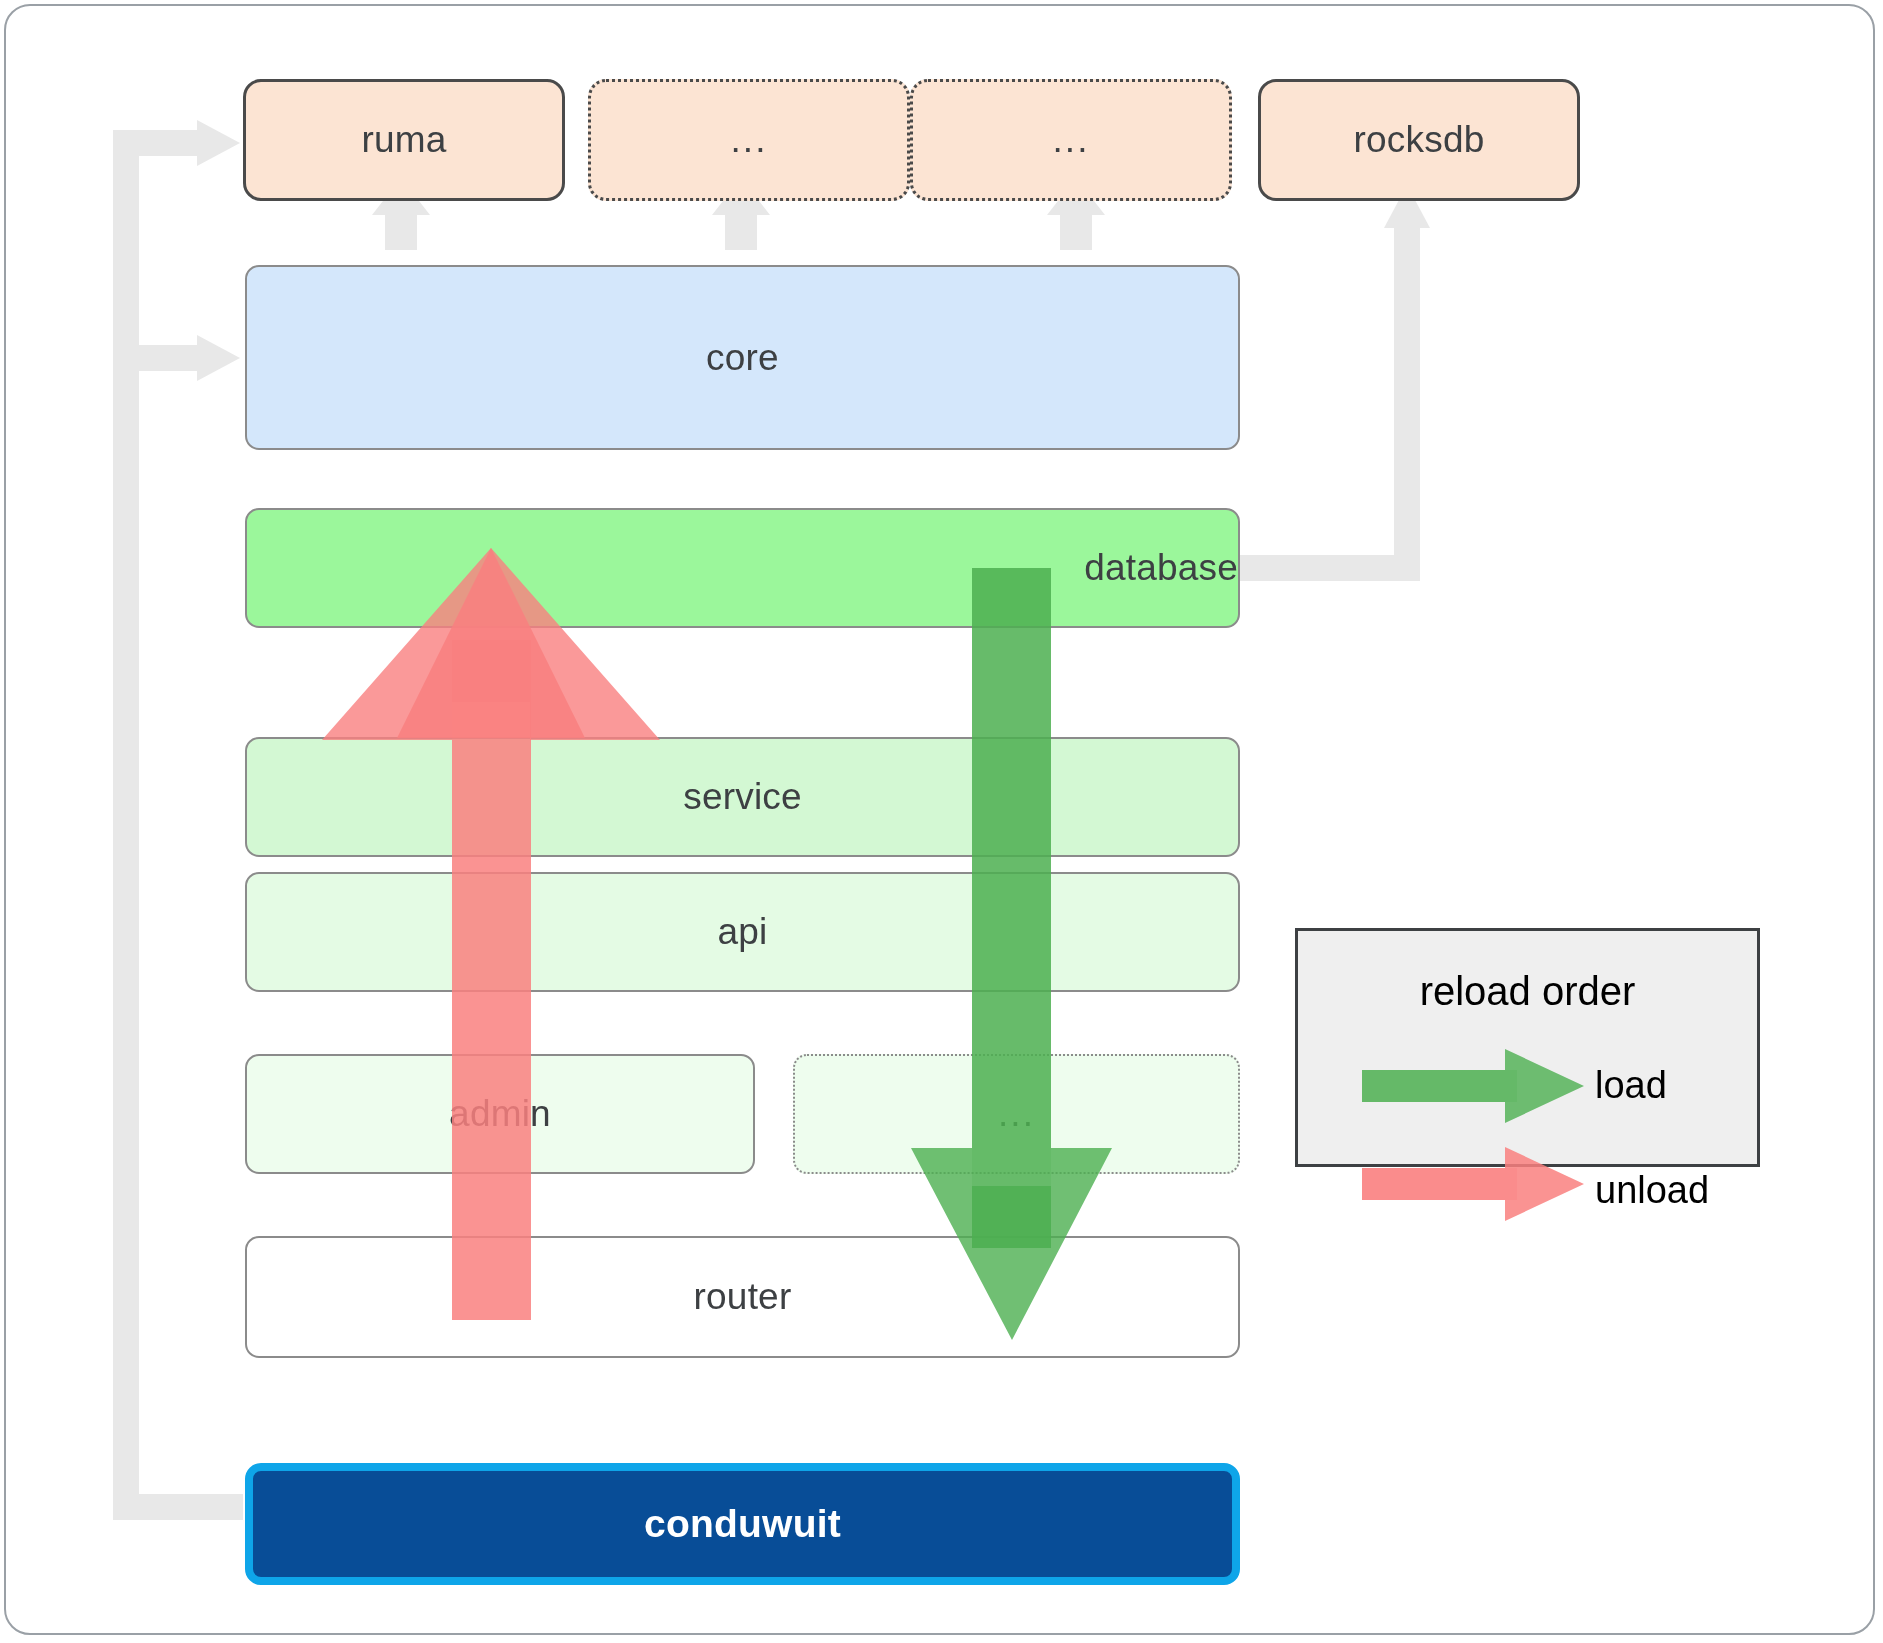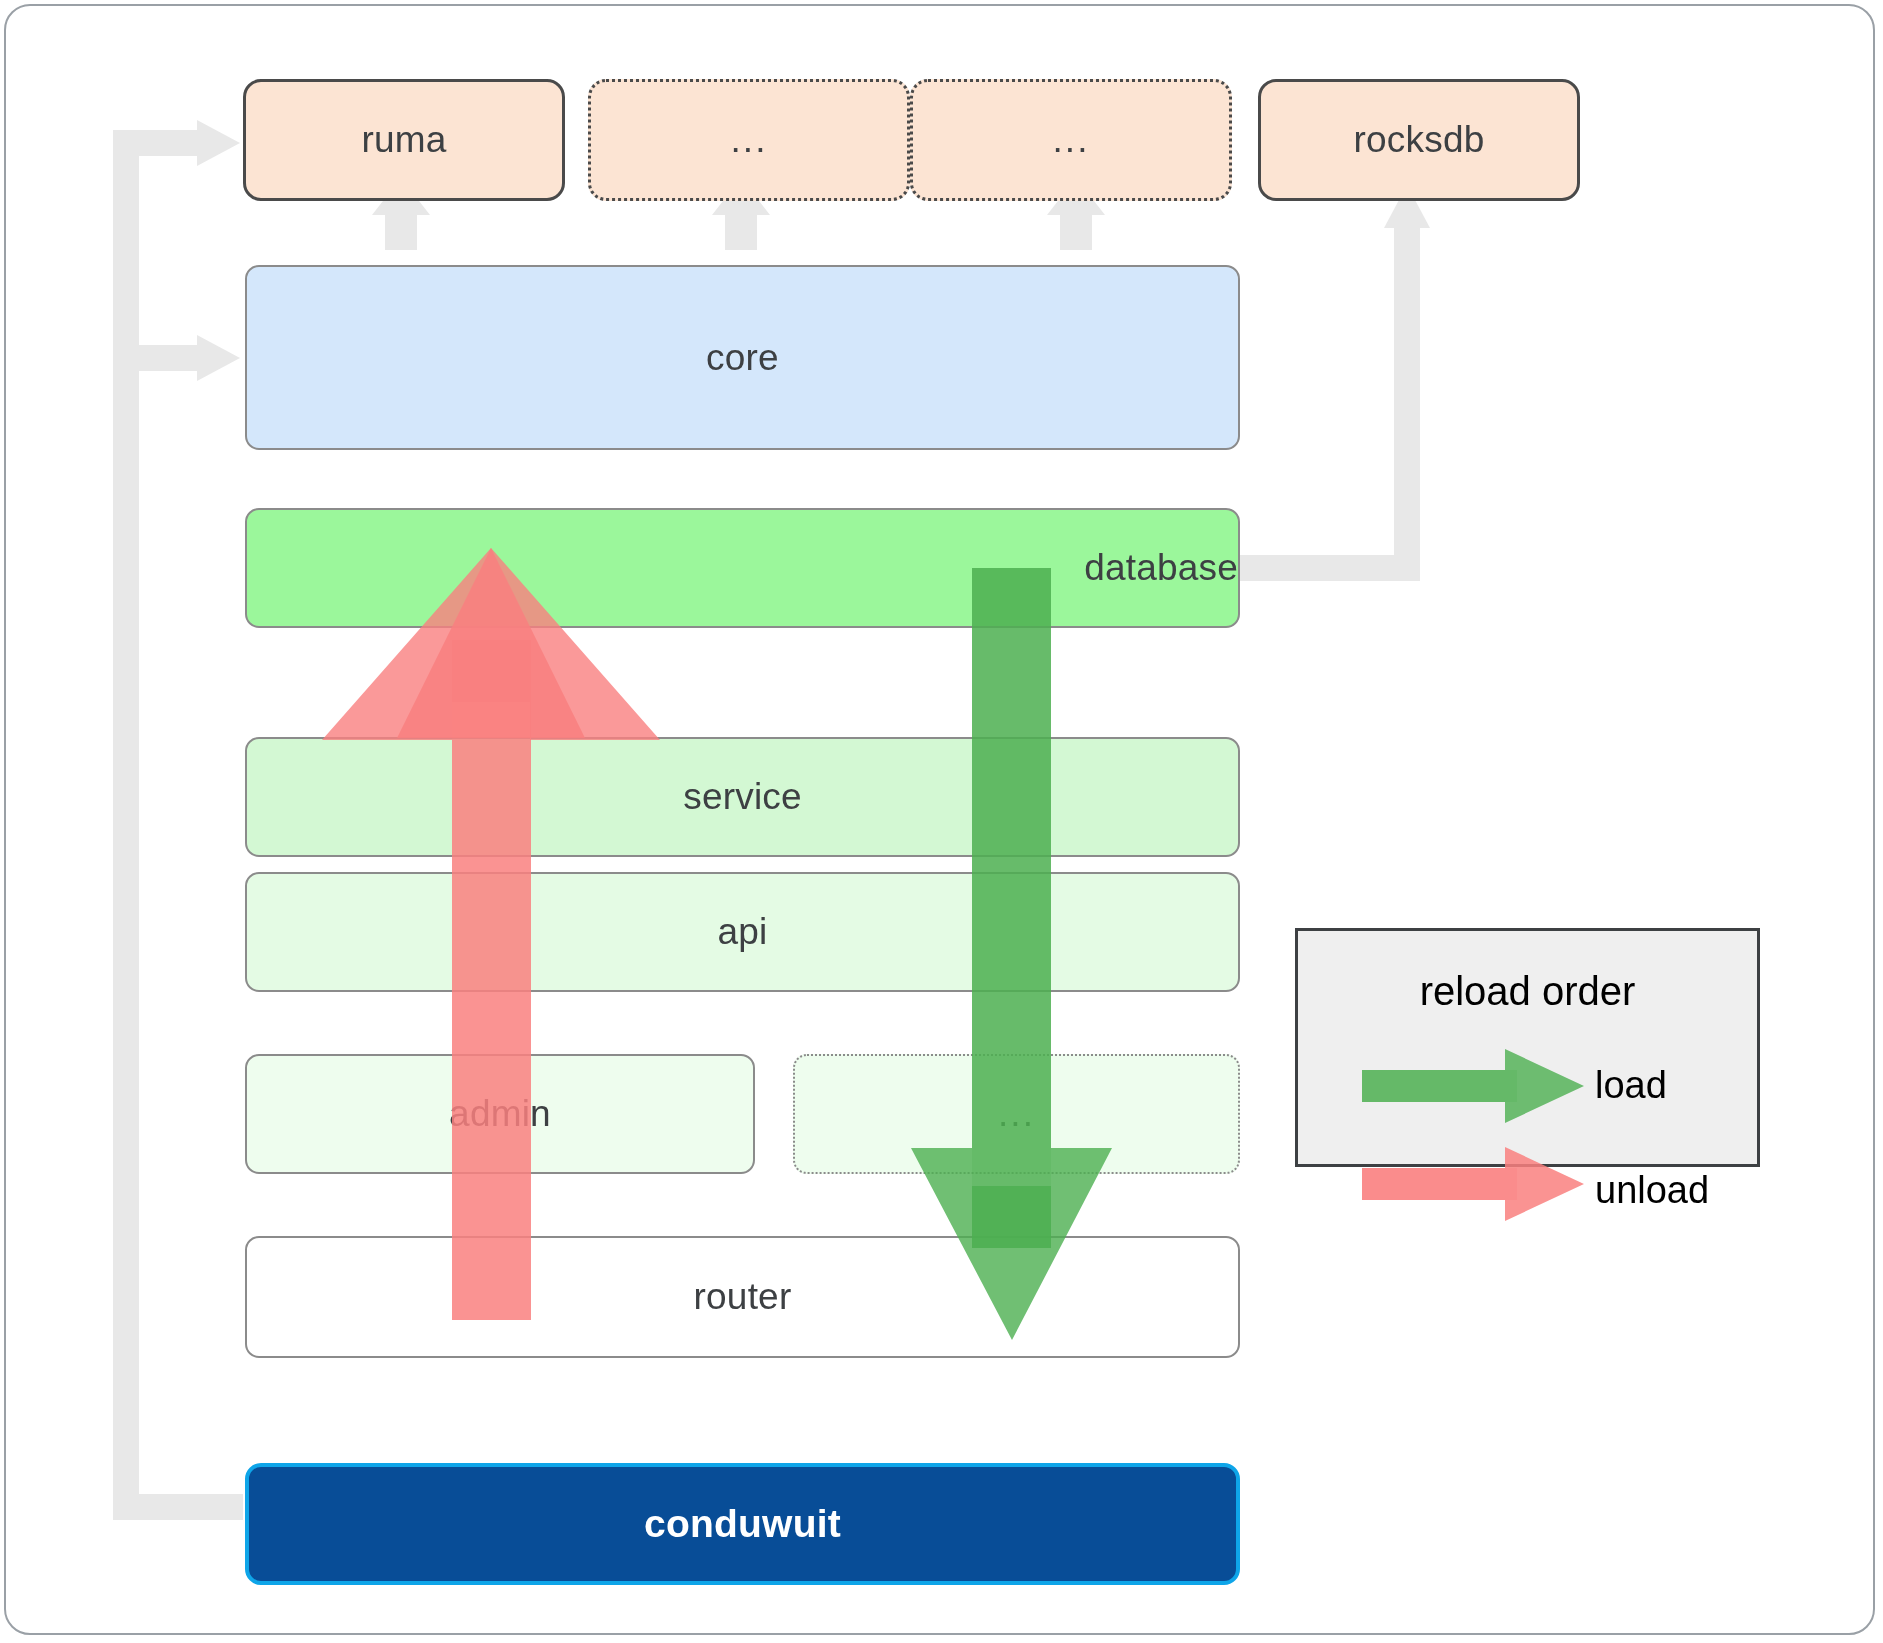--- a/index.html
+++ b/index.html
@@ -58,21 +58,21 @@
   }
   .node.layer {
     border: 2px solid #8b8b8b;
     border-radius: 14px;
   }
   .node.layer.dotted {
     border: 2px dotted #8b8b8b;
   }
   .node.root {
     background: #084d97;
-    border: 4px solid #0ea5e9;
+    border: 8px solid #0ea5e9;
     border-radius: 16px;
     color: #ffffff;
     font-weight: 700;
     font-size: 39px;
   }
   .ellipsis {
     font-size: 37px;
     letter-spacing: 2px;
     line-height: 0.5;
   }

